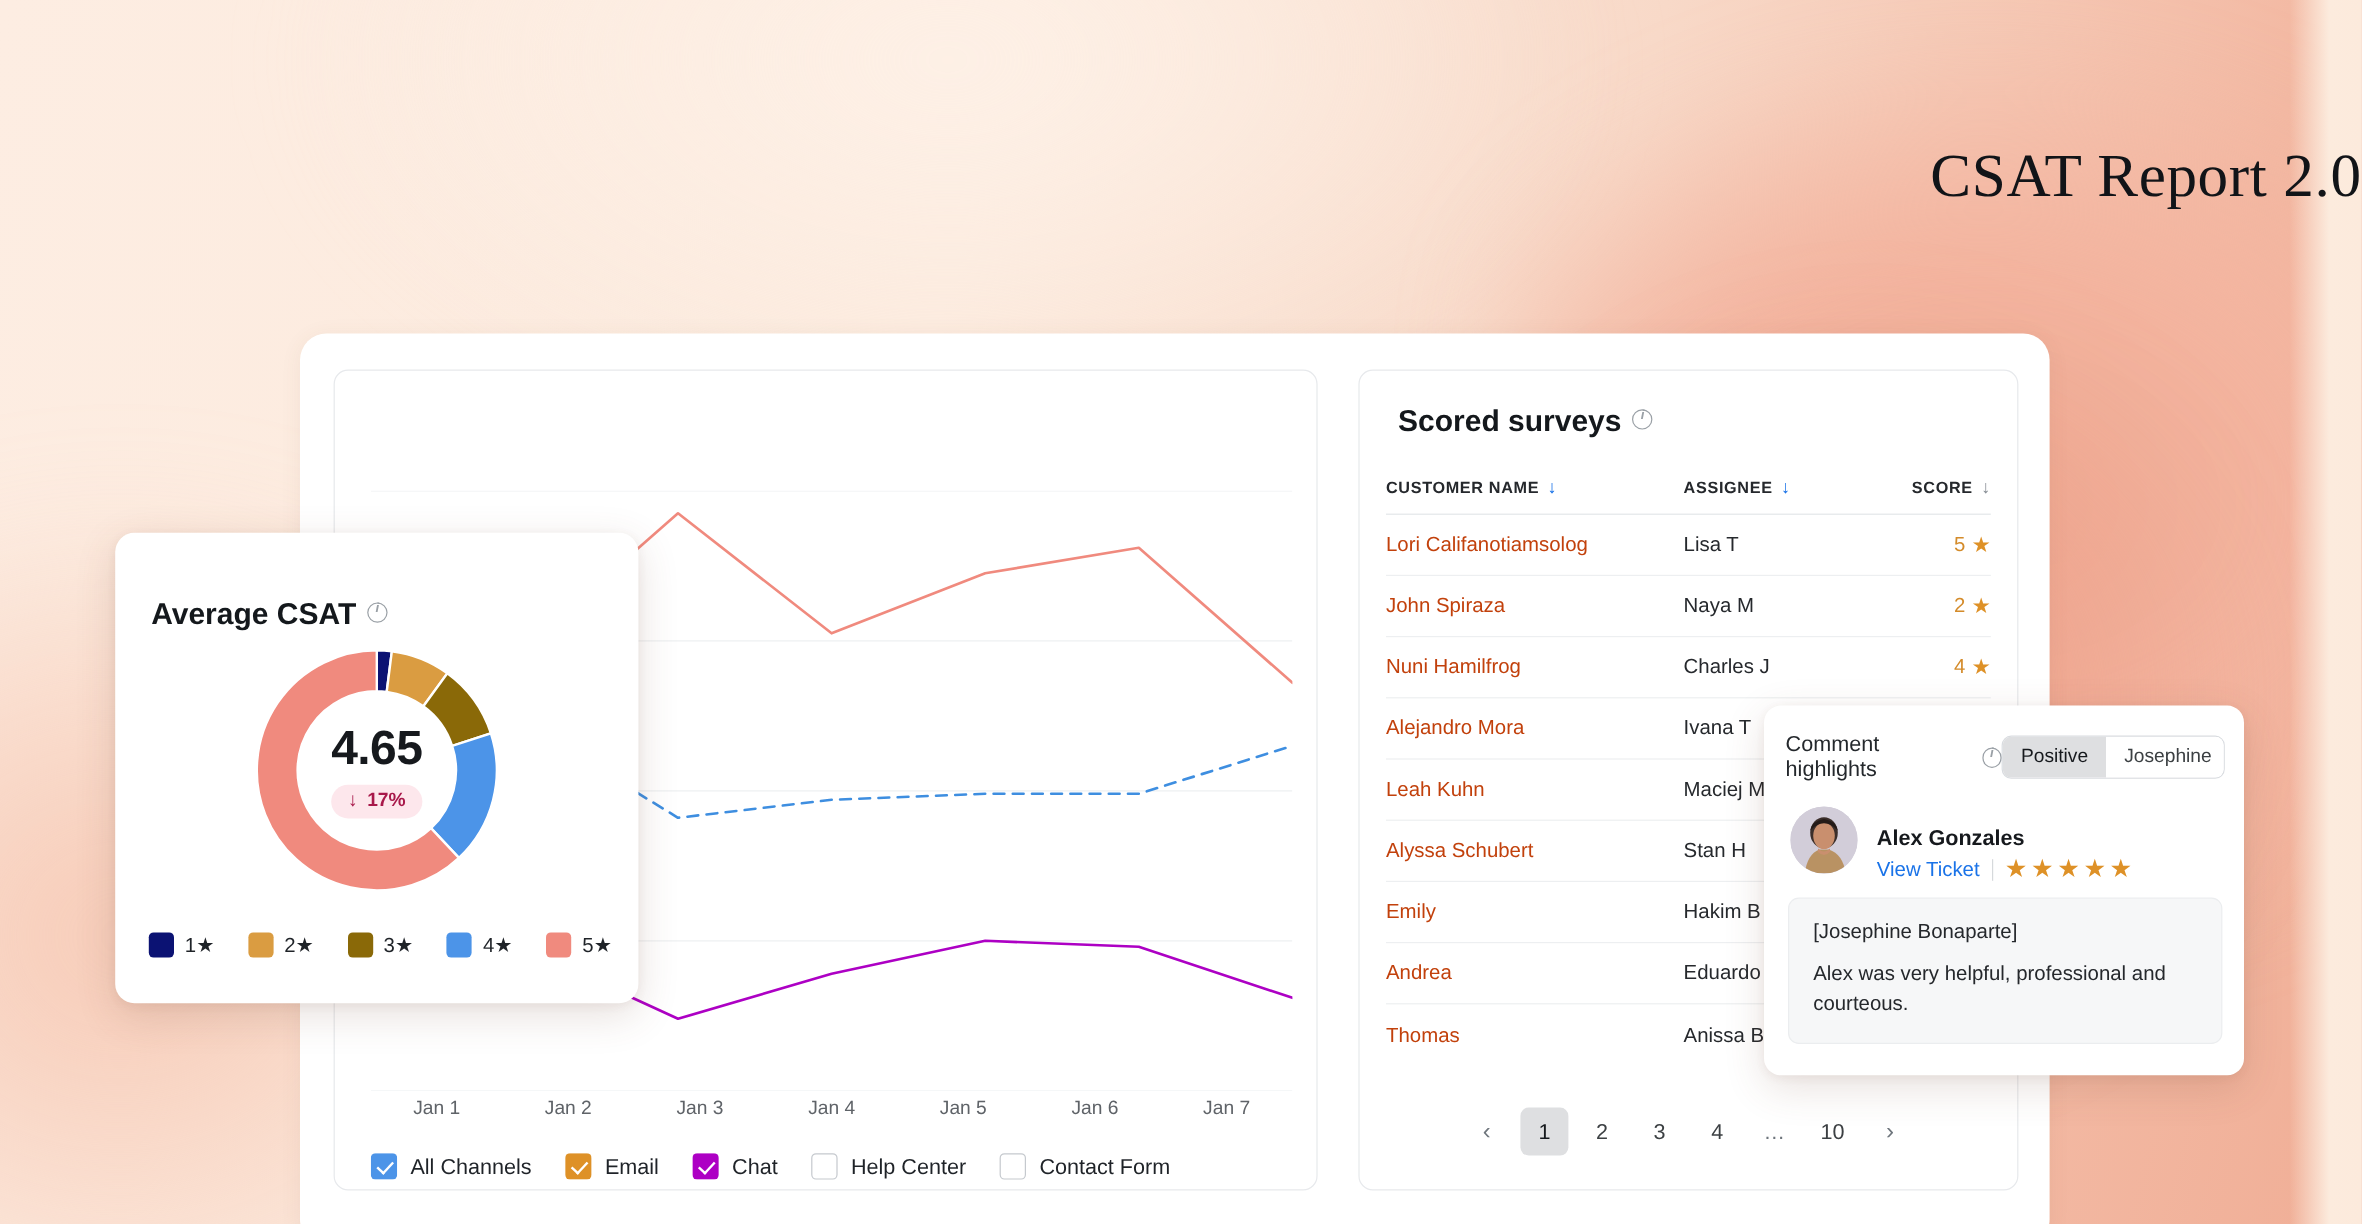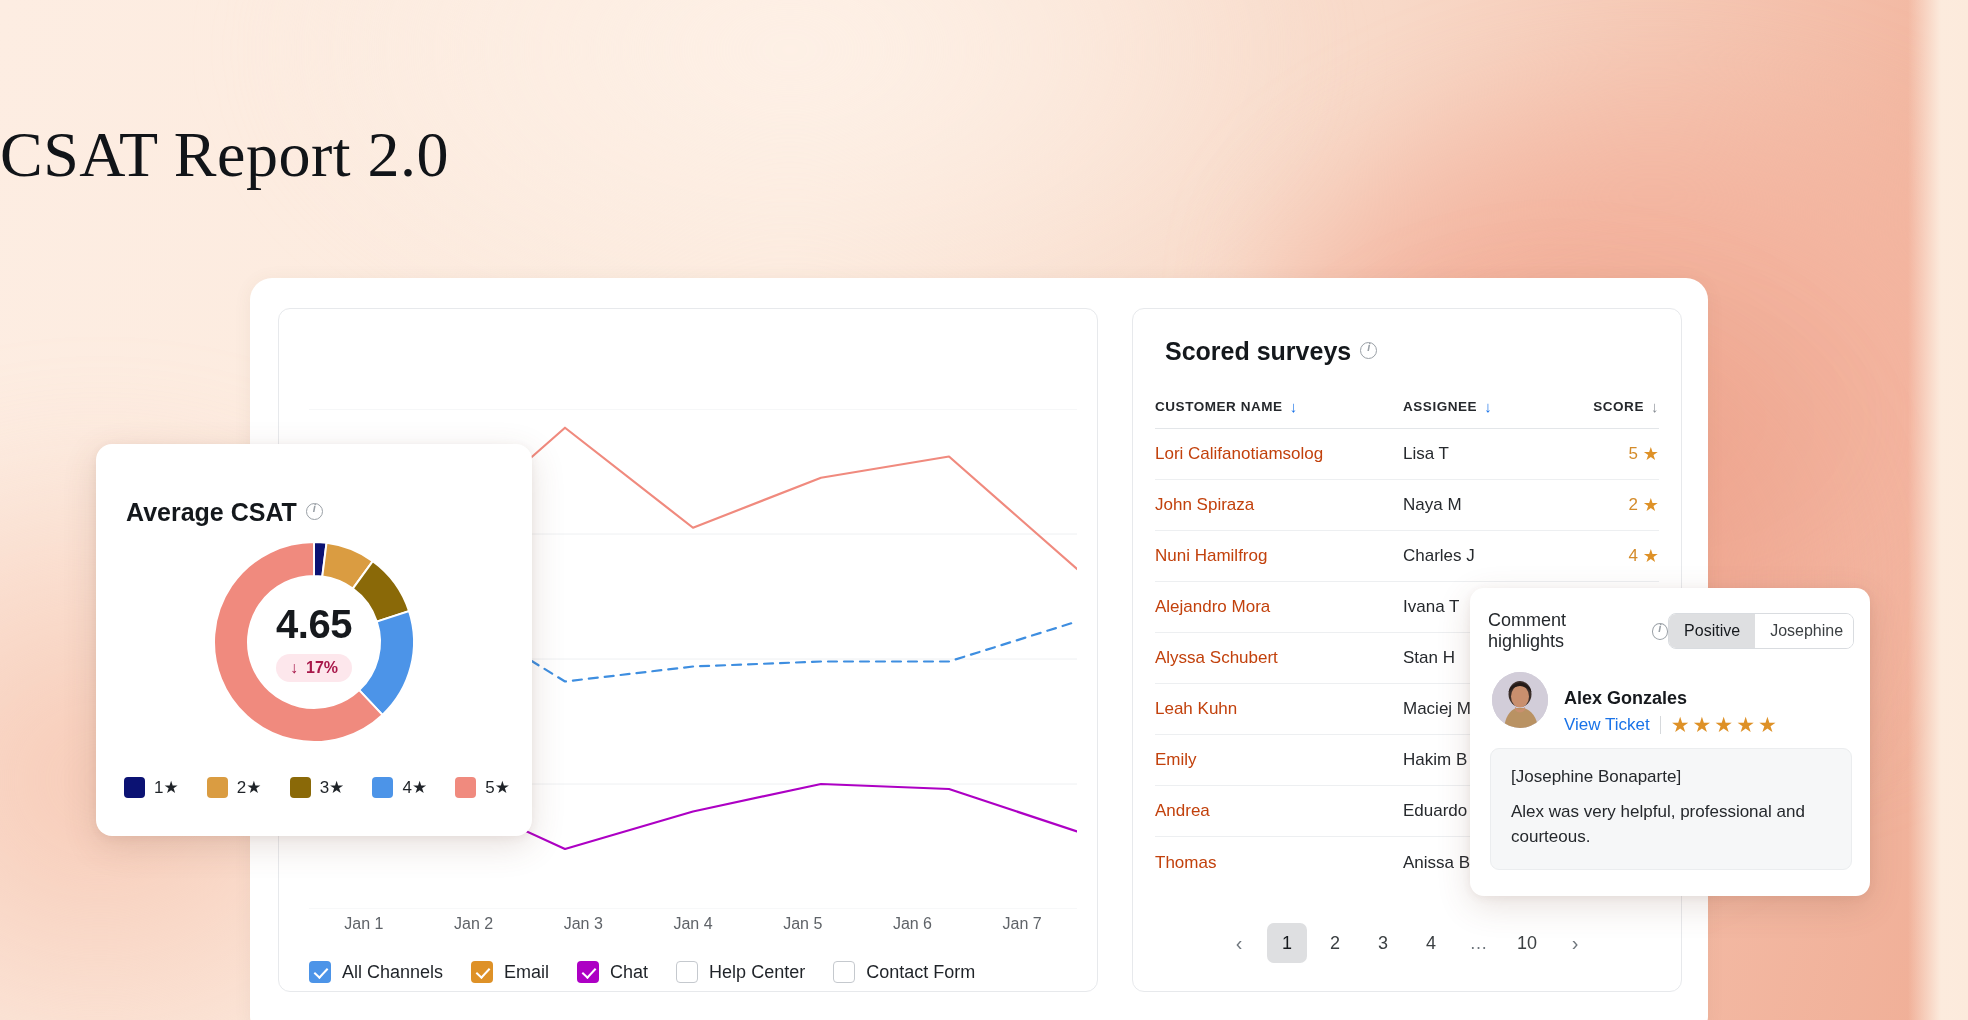--- a/index.html
+++ b/index.html
@@ -45,26 +45,27 @@
     filter: blur(40px);
   }
   .edge-right {
     position: absolute; right: 0; top: 0; width: 60px; height: 100%;
     background: linear-gradient(90deg, rgba(253,238,228,0) 0%, #FCEBDD 55%, #FCEADC 100%);
   }
 
   
   .page-title {
     position: absolute; left: 0; right: 0; top: 118px;
-    text-align: left;
+    text-align: right;
     font-family: "Liberation Serif", "DejaVu Serif", serif;
-    font-size: 64px;
+    font-size: 51px;
     font-weight: 400;
     letter-spacing: 0.5px;
     color: #111418;
+    padding-left: 12px;
   }
 
   
   .shell {
     position: absolute;
     left: 250px; top: 278px;
     width: 1458px; height: 760px;
     background: #FFFFFF;
     border-radius: 22px;
     box-shadow: 0 2px 18px rgba(120, 80, 60, 0.07);
@@ -431,27 +432,27 @@
             <span>4</span>
             <span class="star">★</span>
           </div>
         </div>
         <div class="trow">
           <div class="td-name">Alejandro Mora</div>
           <div class="td-assignee">Ivana T</div>
           <div class="td-score"></div>
         </div>
         <div class="trow">
+          <div class="td-name">Leah Kuhn</div>
+          <div class="td-assignee">Maciej M</div>
+          <div class="td-score"></div>
+        </div>
+        <div class="trow">
           <div class="td-name">Alyssa Schubert</div>
           <div class="td-assignee">Stan H</div>
-          <div class="td-score"></div>
-        </div>
-        <div class="trow">
-          <div class="td-name">Leah Kuhn</div>
-          <div class="td-assignee">Maciej M</div>
           <div class="td-score"></div>
         </div>
         <div class="trow">
           <div class="td-name">Emily</div>
           <div class="td-assignee">Hakim B</div>
           <div class="td-score"></div>
         </div>
         <div class="trow">
           <div class="td-name">Andrea</div>
           <div class="td-assignee">Eduardo C</div>

